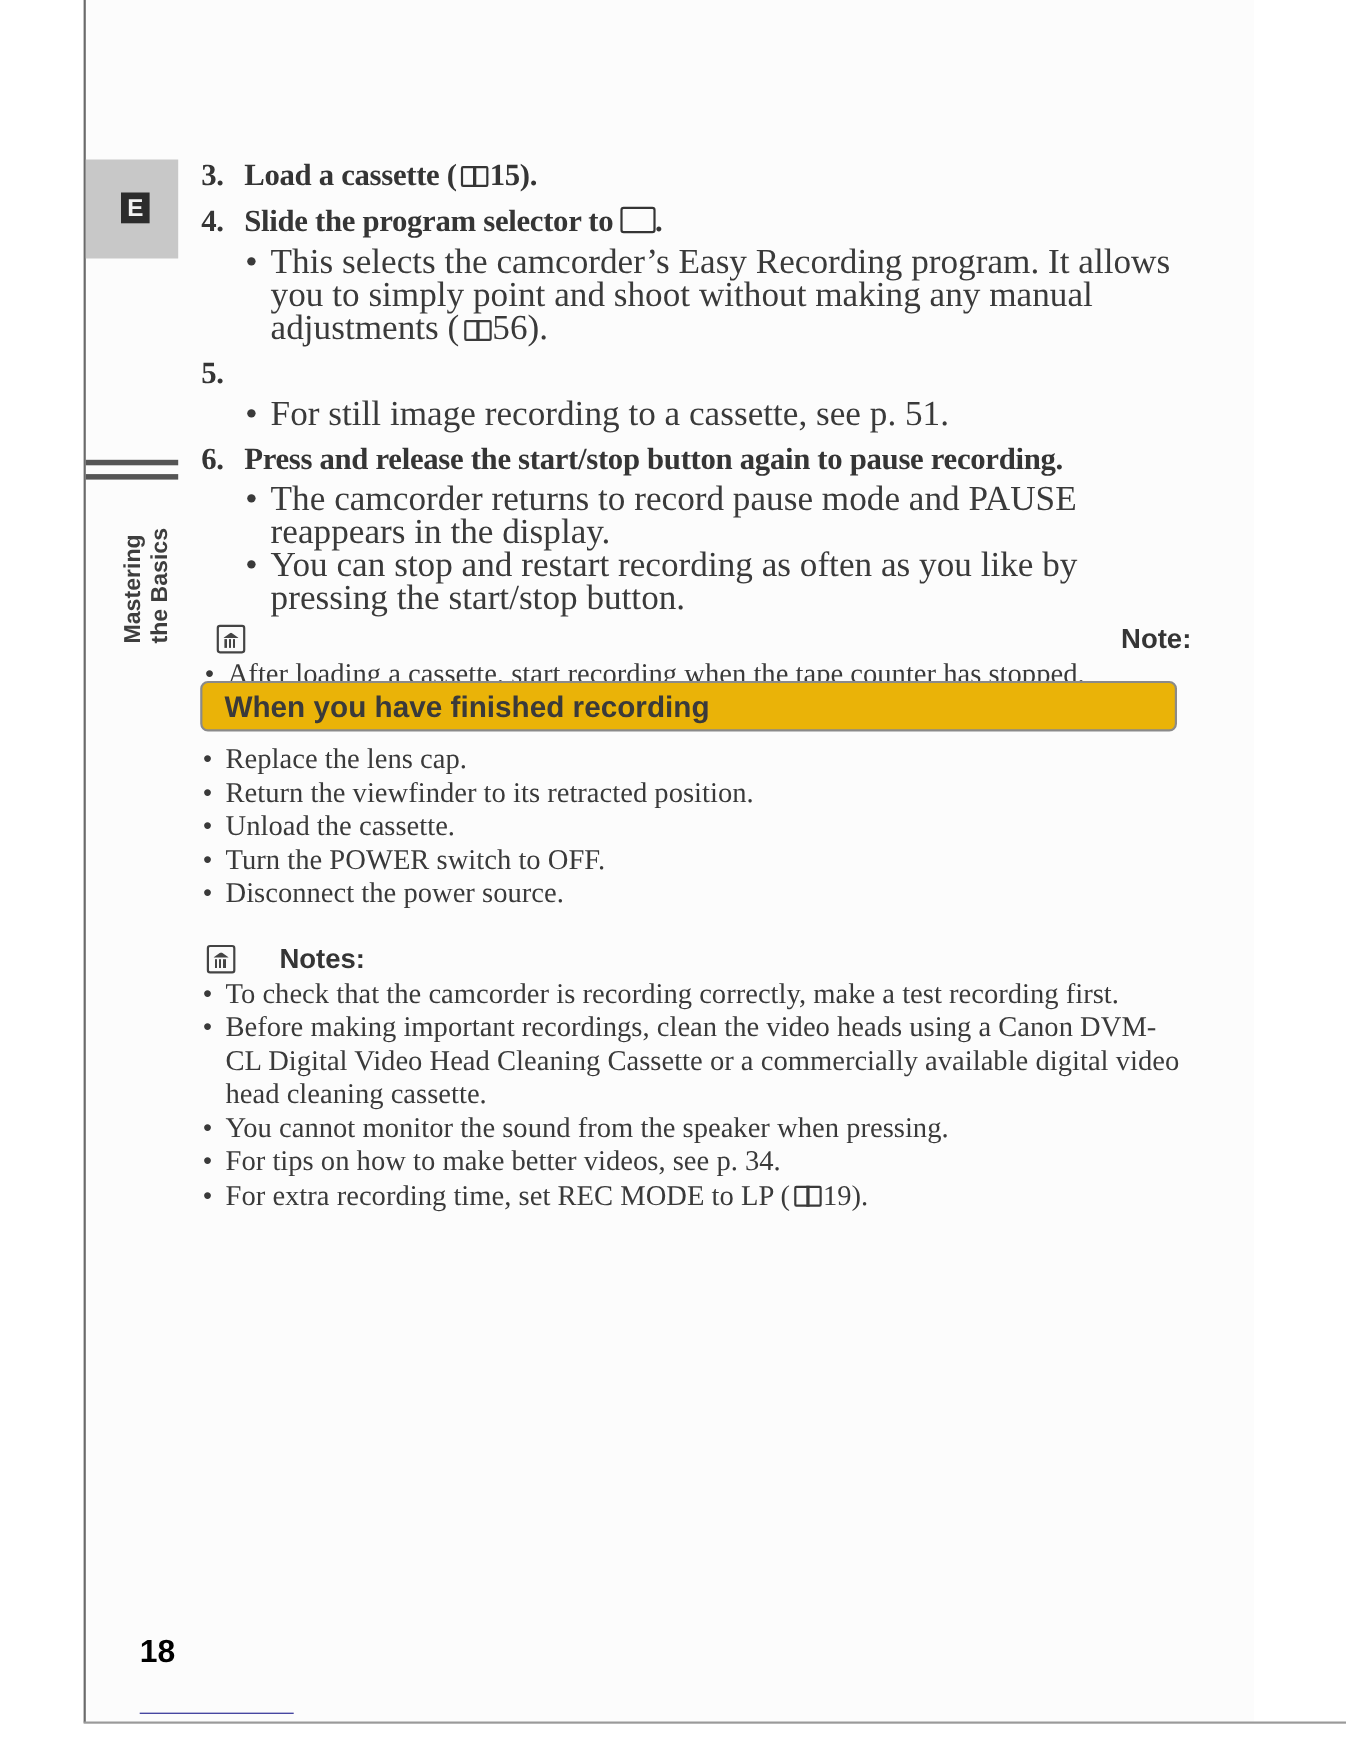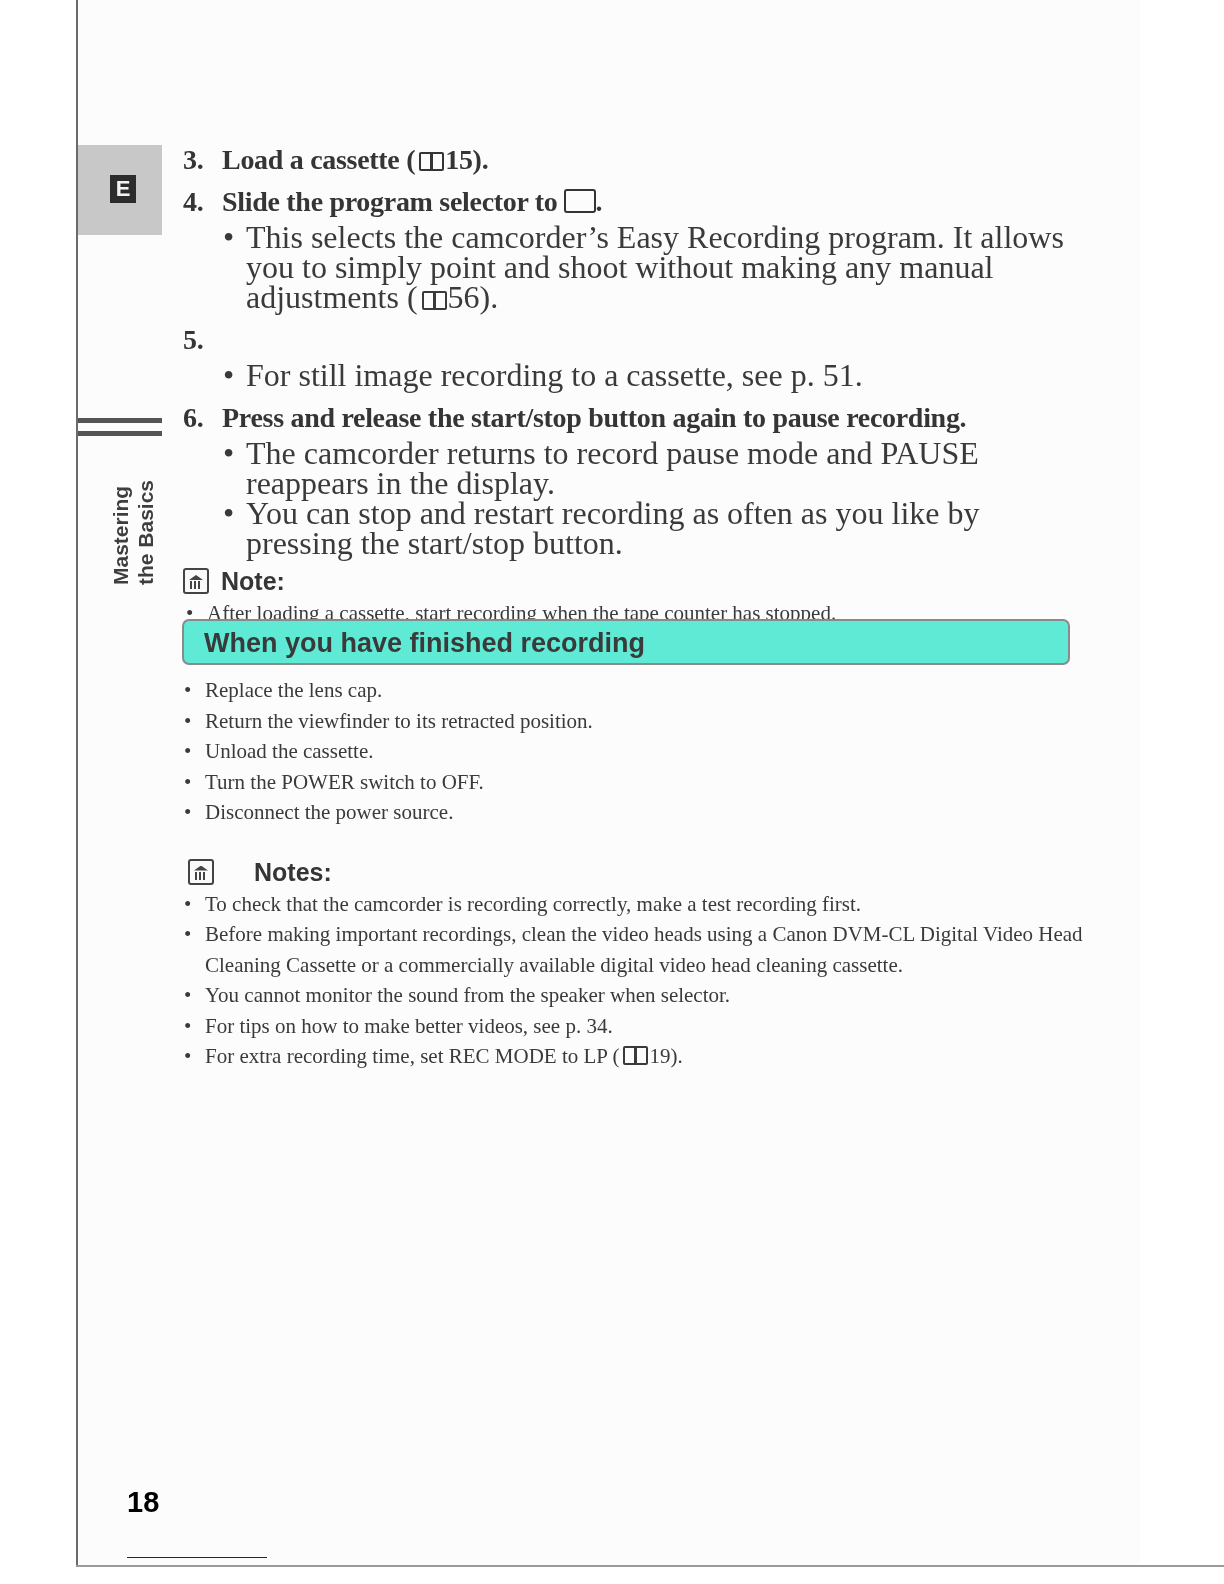--- a/index.html
+++ b/index.html
@@ -59,26 +59,26 @@
     display: flex; align-items: center; line-height: 34px;
   }
   .memo-icon {
     width: 22px; height: 22px; border: 2px solid #444; border-radius: 3px; margin-right: 12px;
     position: relative; background: #fafafa;
   }
   .memo-icon::before { content: ""; position: absolute; left: 4px; top: 5px; width: 14px; height: 5px; background: #444; clip-path: polygon(50% 0, 100% 100%, 0 100%); }
   .memo-icon::after { content: ""; position: absolute; left: 5px; top: 11px; width: 12px; height: 8px;
     background: repeating-linear-gradient(90deg, #444 0 2px, transparent 2px 4px); }
   .plain-bullets { list-style: none; margin: 0; padding: 0; }
-  .plain-bullets li { position: relative; padding-left: 22px; font-size: 21px; line-height: 30.5px; color: #3a3a3a; }
+  .plain-bullets li { position: relative; padding-left: 22px; font-size: 26px; line-height: 30.5px; color: #3a3a3a; }
   .plain-bullets li::before { content: "•"; position: absolute; left: 1px; top: 0; }
 
   .banner {
     position: absolute; left: 182px; top: 619px; width: 888px; height: 44px;
-    background: #5eead4; border: 2px solid #8a8a8a; border-radius: 7px;
+    background: #eab308; border: 2px solid #8a8a8a; border-radius: 7px;
     font-family: "Liberation Sans", sans-serif; font-weight: bold; font-size: 27px; color: #3a3a3a;
     line-height: 44px; padding-left: 20px; box-sizing: border-box; height: 46px;
   }
 
   .page-number { position: absolute; left: 127px; top: 1486px; font-family: "Liberation Sans", sans-serif; font-weight: bold; font-size: 29px; color: #000000; }
 </style>
 </head>
 <body>
 
 <div class="page-bg"></div>
@@ -132,21 +132,21 @@
       <span class="step-num">6.</span>
       <span>Press and release the start/stop button again to pause recording.</span>
     </div>
     <ul class="bullets">
       <li>The camcorder returns to record pause mode and PAUSE reappears in the display.</li>
       <li>You can stop and restart recording as often as you like by pressing the start/stop button.</li>
     </ul>
   </div>
 
   <div style="height:6px"></div>
-  <div class="note-head" style="margin-left:0;">
+  <div class="note-head" style="margin-left:14px;justify-content:space-between;">
     <span class="memo-icon"></span>
     <span>Note:</span>
   </div>
   <ul class="plain-bullets" style="margin-left:2px;">
     <li>After loading a cassette, start recording when the tape counter has stopped.</li>
   </ul>
 </div>
 
 <div class="banner">When you have finished recording</div>
 
@@ -160,21 +160,21 @@
   </ul>
 
   <div style="height:27px"></div>
   <div class="note-head" style="margin-left:5px;gap:28px;">
     <span class="memo-icon"></span>
     <span>Notes:</span>
   </div>
   <ul class="plain-bullets">
     <li>To check that the camcorder is recording correctly, make a test recording first.</li>
     <li>Before making important recordings, clean the video heads using a Canon DVM-CL Digital Video Head Cleaning Cassette or a commercially available digital video head cleaning cassette.</li>
-    <li>You cannot monitor the sound from the speaker when selector.</li>
+    <li>You cannot monitor the sound from the speaker when pressing.</li>
     <li>For tips on how to make better videos, see p. 34.</li>
     <li><span>For extra recording time, set REC MODE to LP (</span><span class="book-icon"></span><span>19</span><span>).</span></li>
   </ul>
 </div>
 
 <div class="page-number">18</div>
 <div class="bottom-link-line"></div>
 <div class="bottom-rule"></div>
 
 </body></html>

